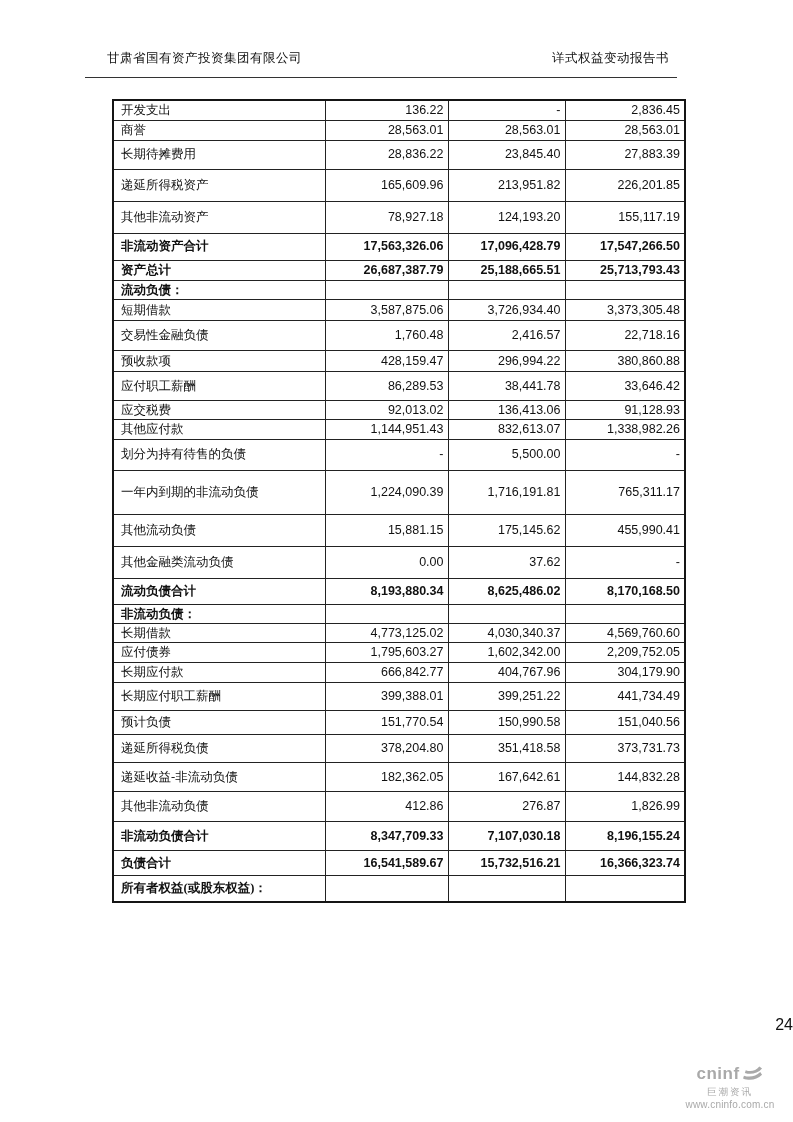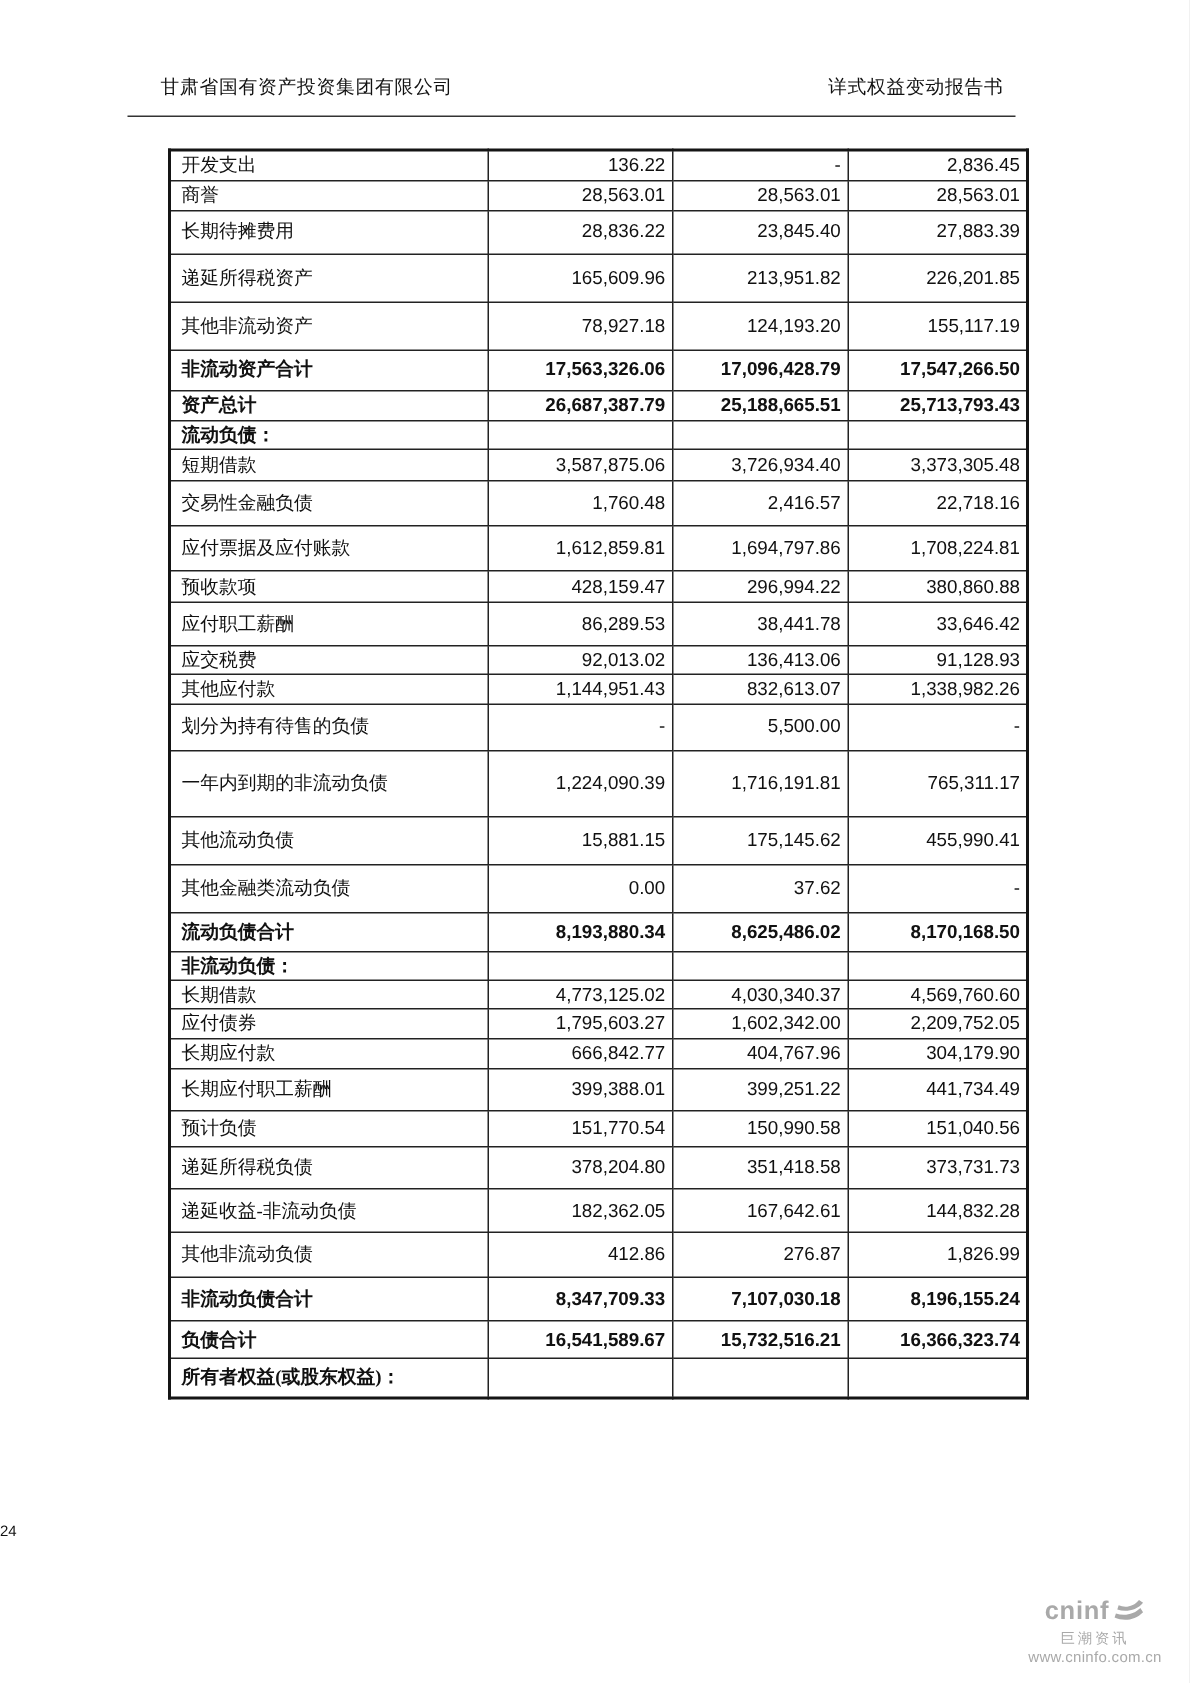--- a/index.html
+++ b/index.html
@@ -66,22 +66,22 @@
     font-family: "Liberation Sans", "DejaVu Sans", sans-serif;
   }
   table.fin tr.bold td { font-weight: bold; }
 
   
   .page-number {
     position: absolute;
     top: 1016px;
     left: 0;
     width: 100%;
-    text-align: left;
-    font-size: 10px;
+    text-align: right;
+    font-size: 16px;
     font-family: "Liberation Sans", "DejaVu Sans", sans-serif;
   }
   .logo {
     position: absolute;
     right: 8px;
     top: 1063px;
     width: 110px;
     text-align: center;
     color: #a9a9a9;
     font-family: "Liberation Sans", "DejaVu Sans", sans-serif;
@@ -174,26 +174,20 @@
             <td class="num">3,587,875.06</td>
             <td class="num">3,726,934.40</td>
             <td class="num">3,373,305.48</td>
           </tr>
           <tr style="height: 30px;">
             <td class="lbl">交易性金融负债</td>
             <td class="num">1,760.48</td>
             <td class="num">2,416.57</td>
             <td class="num">22,718.16</td>
           </tr>
-          <tr style="height: 30px;">
-            <td class="lbl">应付票据及应付账款</td>
-            <td class="num">1,612,859.81</td>
-            <td class="num">1,694,797.86</td>
-            <td class="num">1,708,224.81</td>
-          </tr>
           <tr style="height: 21px;">
             <td class="lbl">预收款项</td>
             <td class="num">428,159.47</td>
             <td class="num">296,994.22</td>
             <td class="num">380,860.88</td>
           </tr>
           <tr style="height: 29px;">
             <td class="lbl">应付职工薪酬</td>
             <td class="num">86,289.53</td>
             <td class="num">38,441.78</td>

